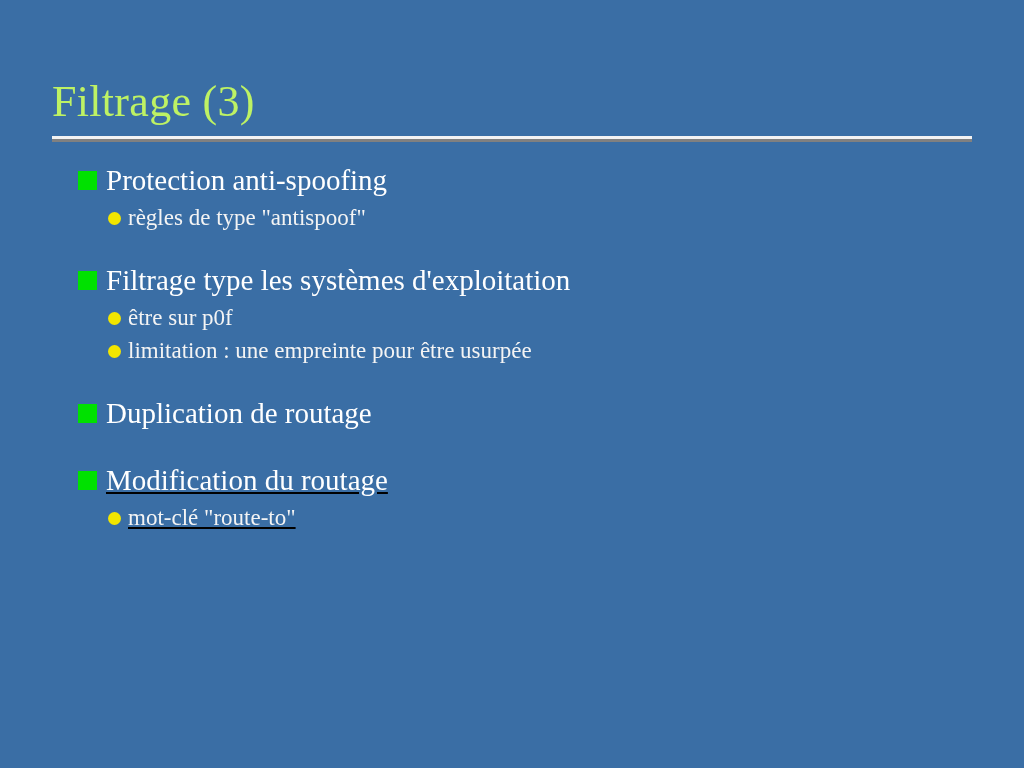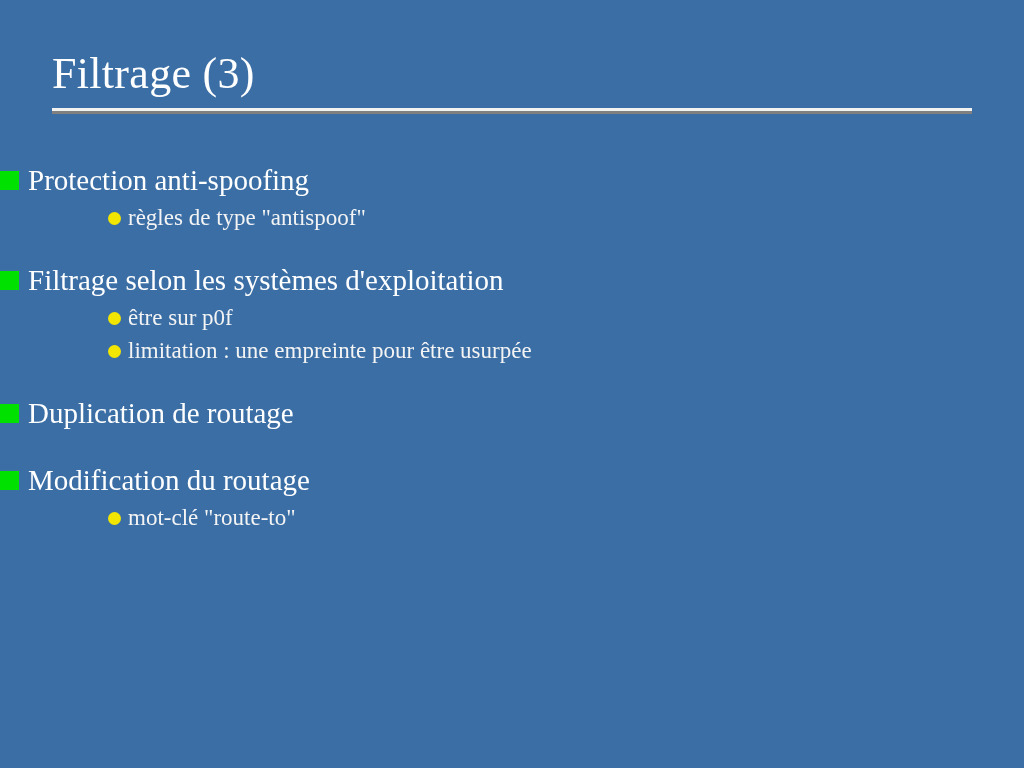--- a/index.html
+++ b/index.html
@@ -24,24 +24,25 @@
   
   .title-block {
     position: absolute;
     left: 52px;
     top: 48px;
     width: 920px;
   }
   .slide-title {
     font-size: 44px;
     line-height: 52px;
-    color: #ffffff;
+    color: #bef264;
     font-weight: normal;
     letter-spacing: 0.3px;
     white-space: nowrap;
+    margin-top: 28px;
   }
   .title-rule {
     margin-top: 8px;
     width: 920px;
     height: 6px;
     border-top: 3px solid #f2f2f2;
     border-bottom: 3px solid #808080;
     box-sizing: border-box;
   }
 
@@ -50,25 +51,27 @@
     position: absolute;
     left: 0;
     top: 160px;
     width: 1024px;
   }
   .group {
     margin-bottom: 26px;
   }
   .group:last-child {
     margin-bottom: 16px;
+    text-decoration: underline;
   }
 
   .l1-item {
     display: flex;
     align-items: flex-start;
+    padding-left: 78px;
   }
   .l1-bullet {
     width: 19px;
     height: 19px;
     background: #00e100;
     flex: 0 0 auto;
     margin-top: 11px;
     margin-right: 9px;
   }
   .l1-text {
@@ -123,21 +126,21 @@
         <div class="l2-item">
           <span class="l2-bullet"></span>
           <span class="l2-text">règles de type "antispoof"</span>
         </div>
       </div>
     </div>
 
     <div class="group">
       <div class="l1-item">
         <span class="l1-bullet"></span>
-        <span class="l1-text">Filtrage selon les systèmes d'exploitation</span>
+        <span class="l1-text">Filtrage type les systèmes d'exploitation</span>
       </div>
       <div class="sublist">
         <div class="l2-item">
           <span class="l2-bullet"></span>
           <span class="l2-text">être sur p0f</span>
         </div>
         <div class="l2-item">
           <span class="l2-bullet"></span>
           <span class="l2-text">limitation : une empreinte pour être usurpée</span>
         </div>

